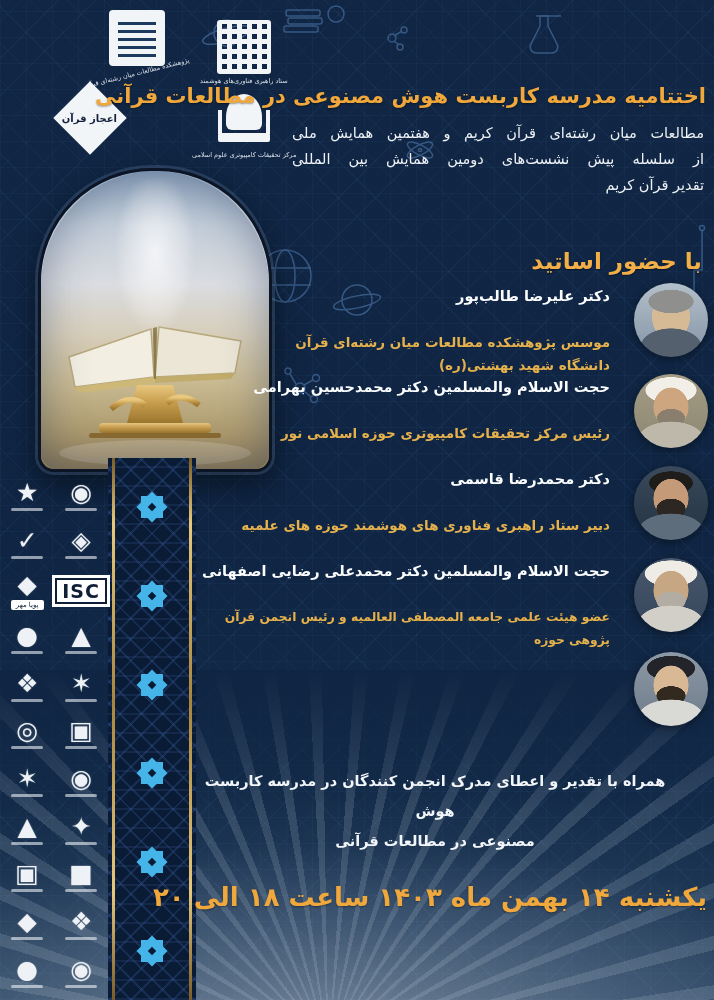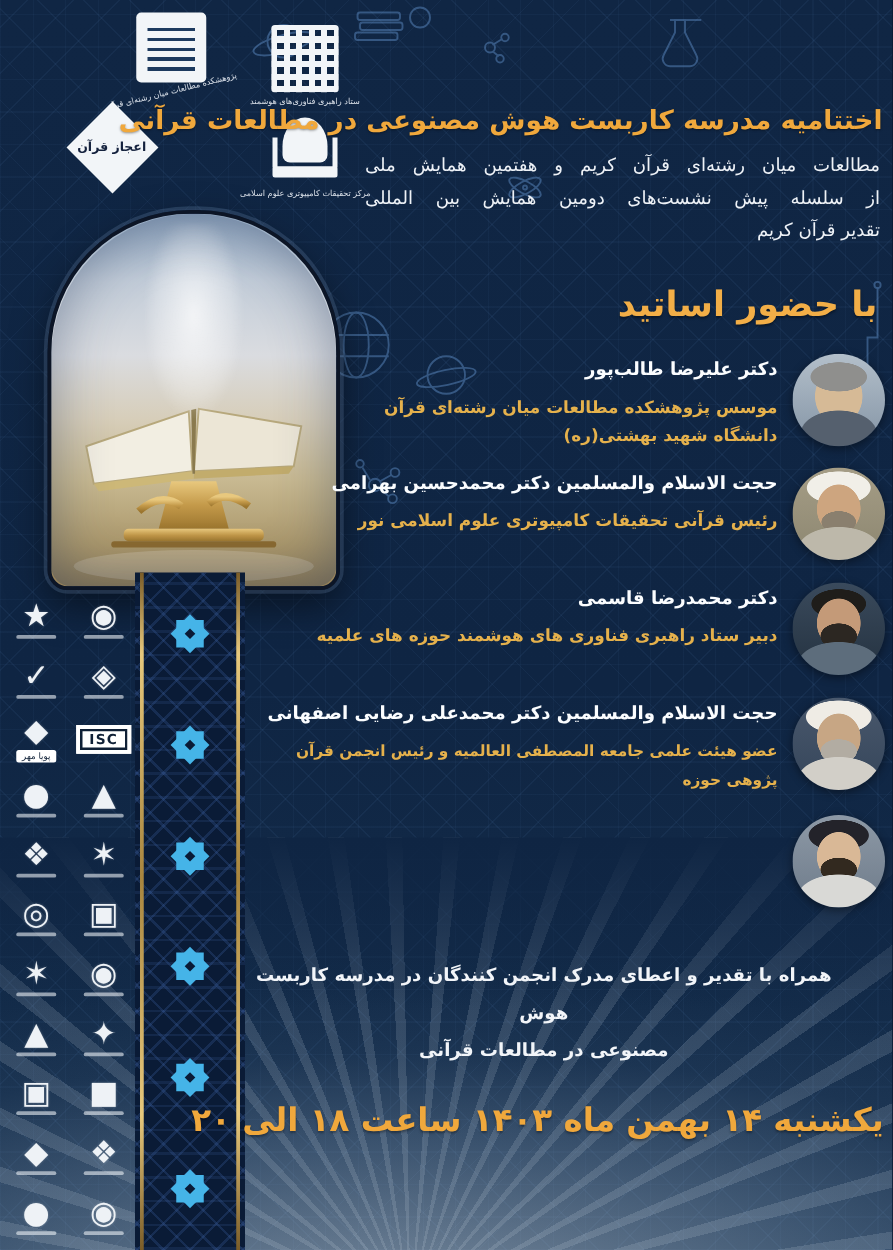--- a/index.html
+++ b/index.html
@@ -66,34 +66,34 @@
   .star::before,.star::after{content:"";position:absolute;inset:4px;background:#45b4e8;}
   .star::after{transform:rotate(45deg);}
   .star .hole{position:absolute;inset:12px;background:#0a1b36;transform:rotate(45deg);z-index:1;}
 
   
   .sidebar{position:absolute;left:0;top:472px;bottom:4px;width:108px;display:grid;
     grid-template-columns:1fr 1fr;grid-auto-rows:1fr;direction:rtl;padding:0 2px;}
   .plogo{display:flex;flex-direction:column;align-items:center;justify-content:center;gap:3px;}
   .pglyph{color:#eef2f6;font-size:25px;line-height:1;text-shadow:0 0 2px rgba(255,255,255,.3);}
   .pbar{width:32px;height:3px;background:rgba(235,240,245,.6);border-radius:2px;}
-  .isc{background:#fff;color:#0f2036;font-weight:700;font-size:11px;letter-spacing:1px;
+  .isc{background:#fff;color:#0f2036;font-weight:700;font-size:19px;letter-spacing:1px;
     padding:2px 7px;box-shadow:inset 0 0 0 2px #0f2036;border:3px solid #fff;}
   .pooyabar{background:#fff;color:#0f2036;font-size:7px;font-weight:400;padding:1px 5px;border-radius:2px;white-space:nowrap;}
 
   
-  .heading{position:absolute;top:204px;right:12px;font-size:28px;font-weight:700;color:#f2ae47;text-shadow:0 1px 2px rgba(0,0,0,.4);}
+  .heading{position:absolute;top:229px;right:12px;font-size:23px;font-weight:700;color:#f2ae47;text-shadow:0 1px 2px rgba(0,0,0,.4);}
   .speakers{position:absolute;top:262px;right:6px;left:200px;height:540px;}
-  .speaker{position:absolute;right:0;left:0;display:flex;align-items:flex-start;gap:12px;}
+  .speaker{position:absolute;right:0;left:0;display:flex;align-items:flex-start;gap:24px;}
   .s1{top:21px}.s2{top:112px}.s3{top:204px}.s4{top:296px}.s5{top:390px}
   .photo{width:74px;height:74px;border-radius:50%;flex:0 0 auto;box-shadow:0 2px 8px rgba(0,0,0,.45);}
   .stext{flex:1;padding-top:5px;text-align:right;}
   .sname{font-size:14.5px;font-weight:700;color:#fbfdff;}
   .srole,.srole2{font-size:13.5px;font-weight:700;color:#e5b14c;line-height:23px;}
-  .srole{margin-top:11px;}
+  .srole{margin-top:27px;}
   .srole.small{font-size:12.3px;}
   .p1{background:radial-gradient(42% 26% at 50% 87%, #55606e 97%, transparent),
       radial-gradient(31% 16% at 50% 25%, #8f8f8d 97%, transparent),
       radial-gradient(26% 31% at 50% 46%, #d6ba96 97%, transparent),
       linear-gradient(180deg,#b3bfca,#8494a5);}
   .p2{background:radial-gradient(45% 25% at 50% 89%, #bdb8aa 97%, transparent),
       radial-gradient(19% 12% at 50% 59%, #8a7f6e 97%, transparent),
       radial-gradient(24% 27% at 50% 45%, #cda57f 97%, transparent),
       radial-gradient(35% 18% at 50% 22%, #f1efe8 97%, transparent),
       linear-gradient(180deg,#a59d86,#8c8670);}
@@ -363,21 +363,21 @@
       <div class="stext">
         <div class="sname">دکتر علیرضا طالب‌پور</div>
         <div class="srole">موسس پژوهشکده مطالعات میان رشته‌ای قرآن</div>
         <div class="srole2">دانشگاه شهید بهشتی(ره)</div>
       </div>
     </div>
     <div class="speaker s2">
       <div class="photo p2"></div>
       <div class="stext">
         <div class="sname">حجت الاسلام والمسلمین دکتر محمدحسین بهرامی</div>
-        <div class="srole">رئیس قرآنی تحقیقات کامپیوتری علوم اسلامی نور</div>
+        <div class="srole">رئیس مرکز تحقیقات کامپیوتری حوزه اسلامی نور</div>
       </div>
     </div>
     <div class="speaker s3">
       <div class="photo p3"></div>
       <div class="stext">
         <div class="sname">دکتر محمدرضا قاسمی</div>
         <div class="srole">دبیر ستاد راهبری فناوری های هوشمند حوزه های علمیه</div>
       </div>
     </div>
     <div class="speaker s4">

